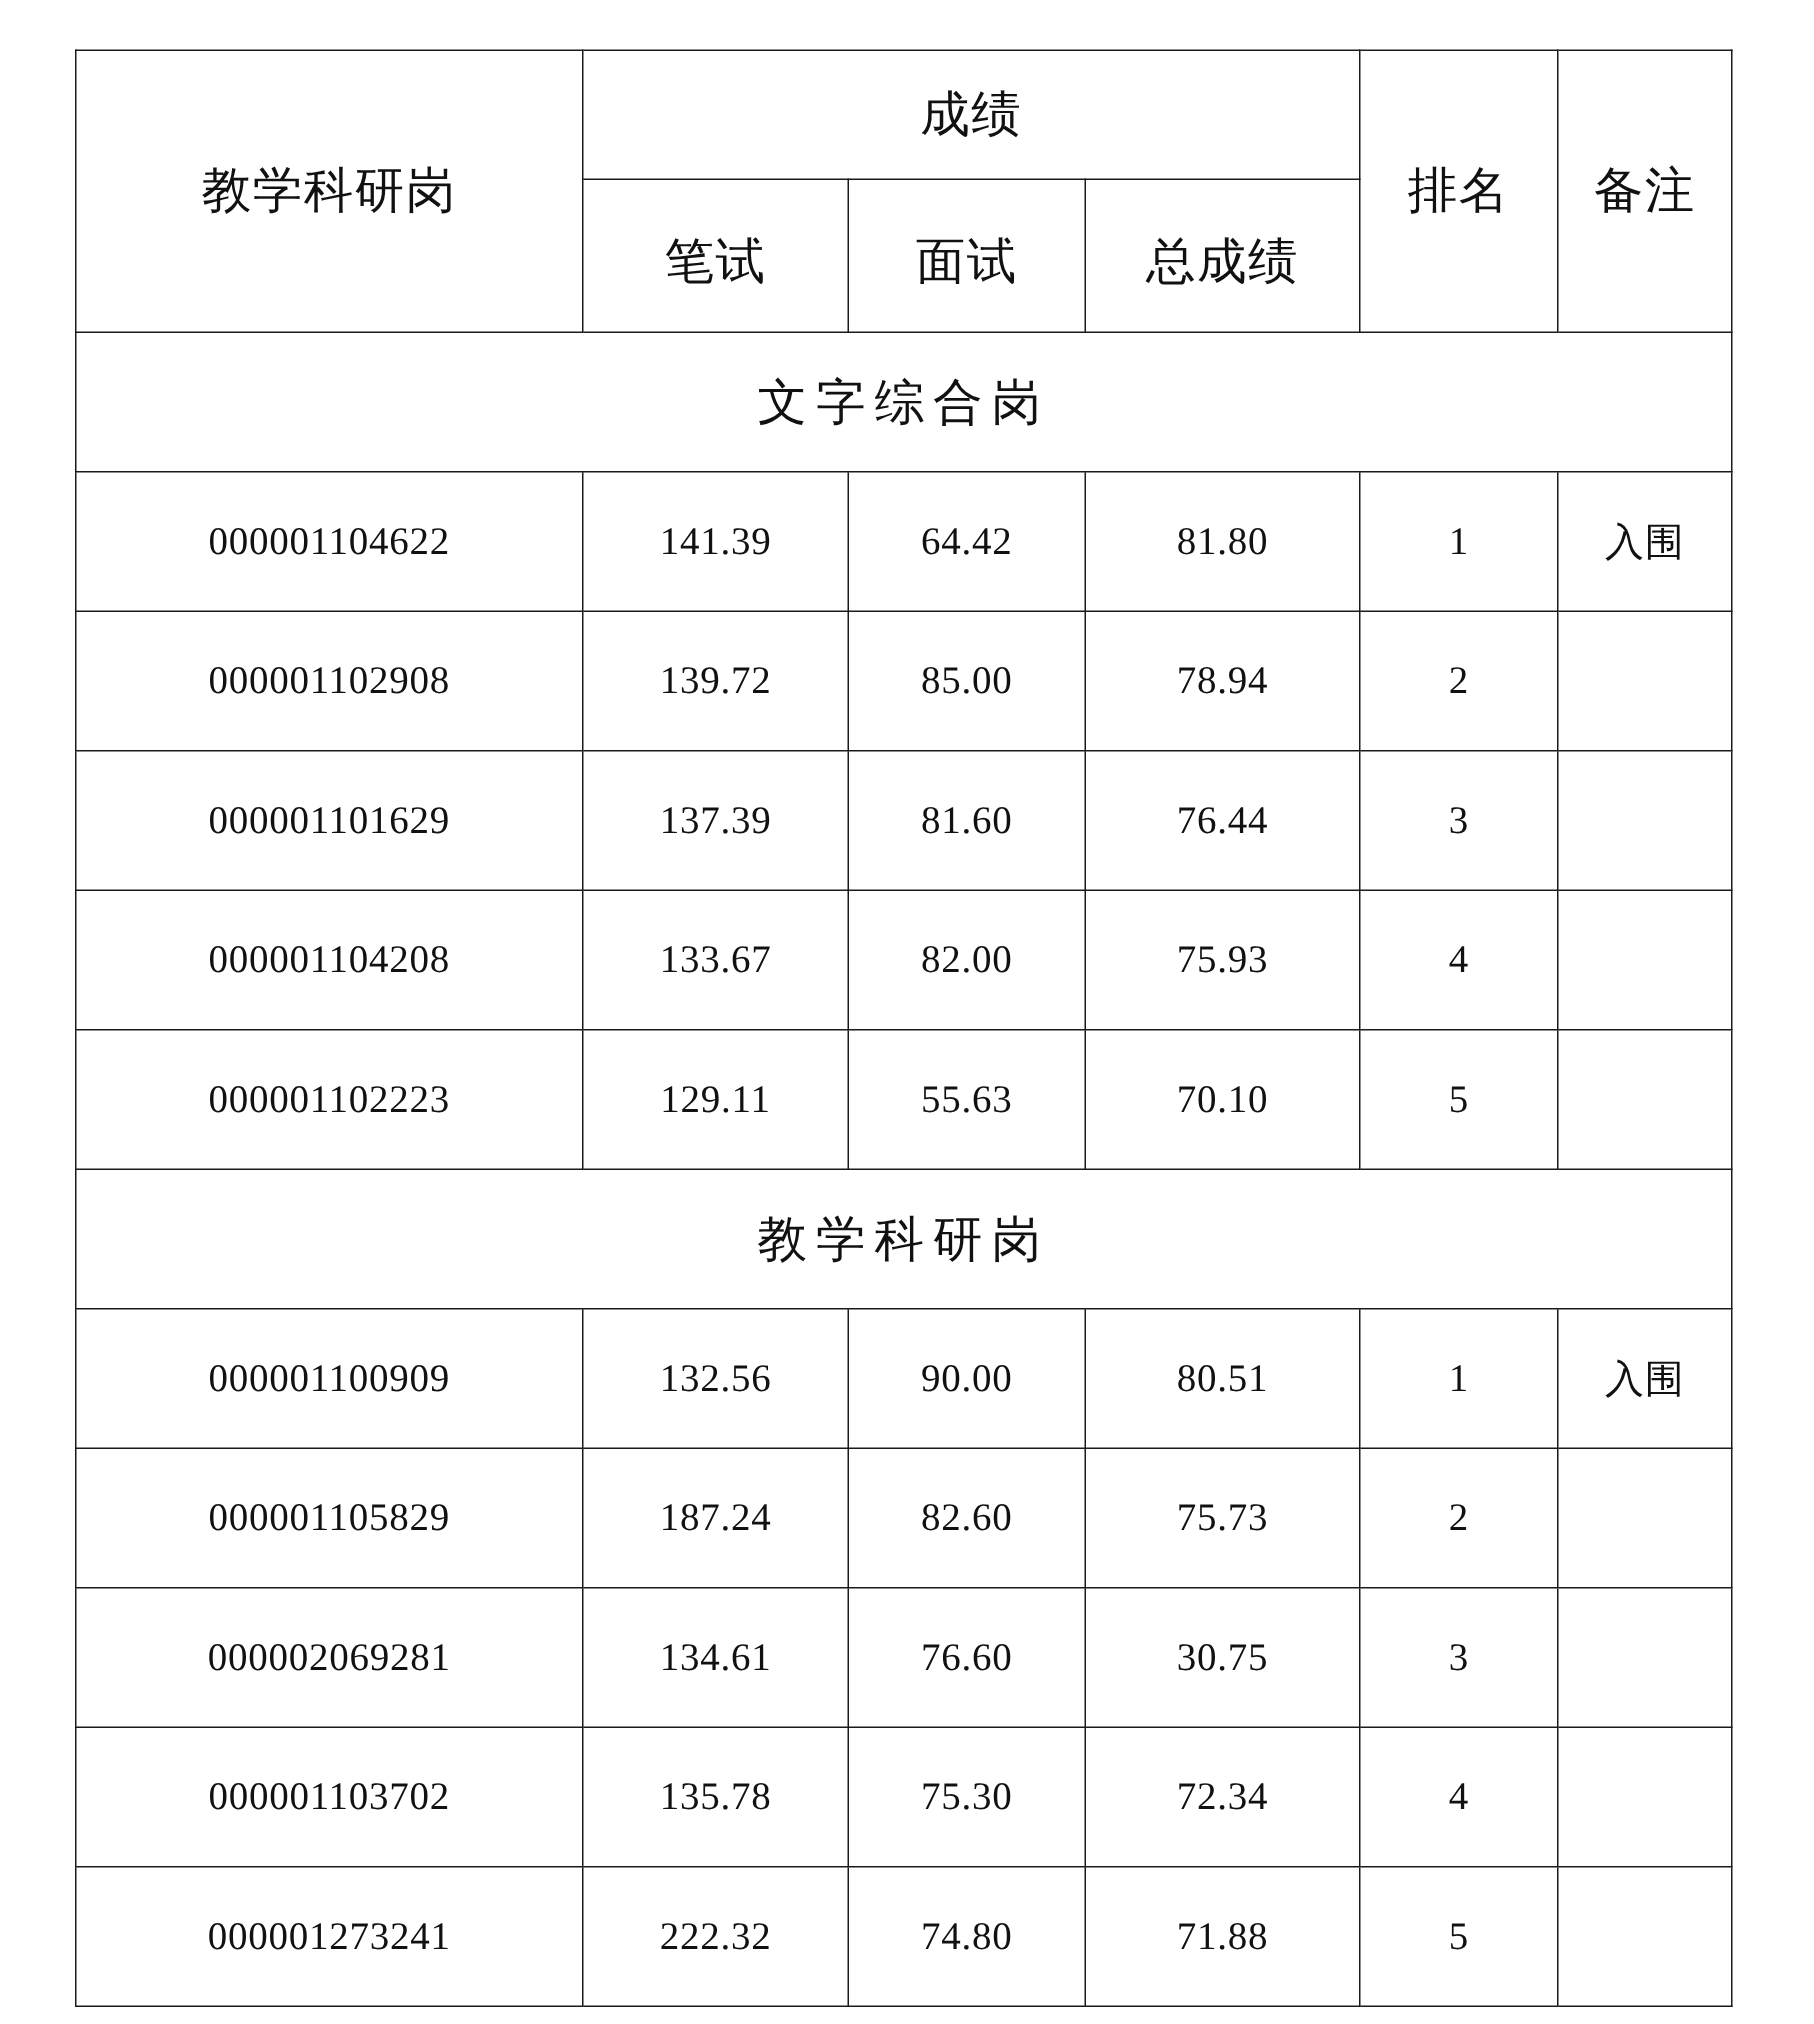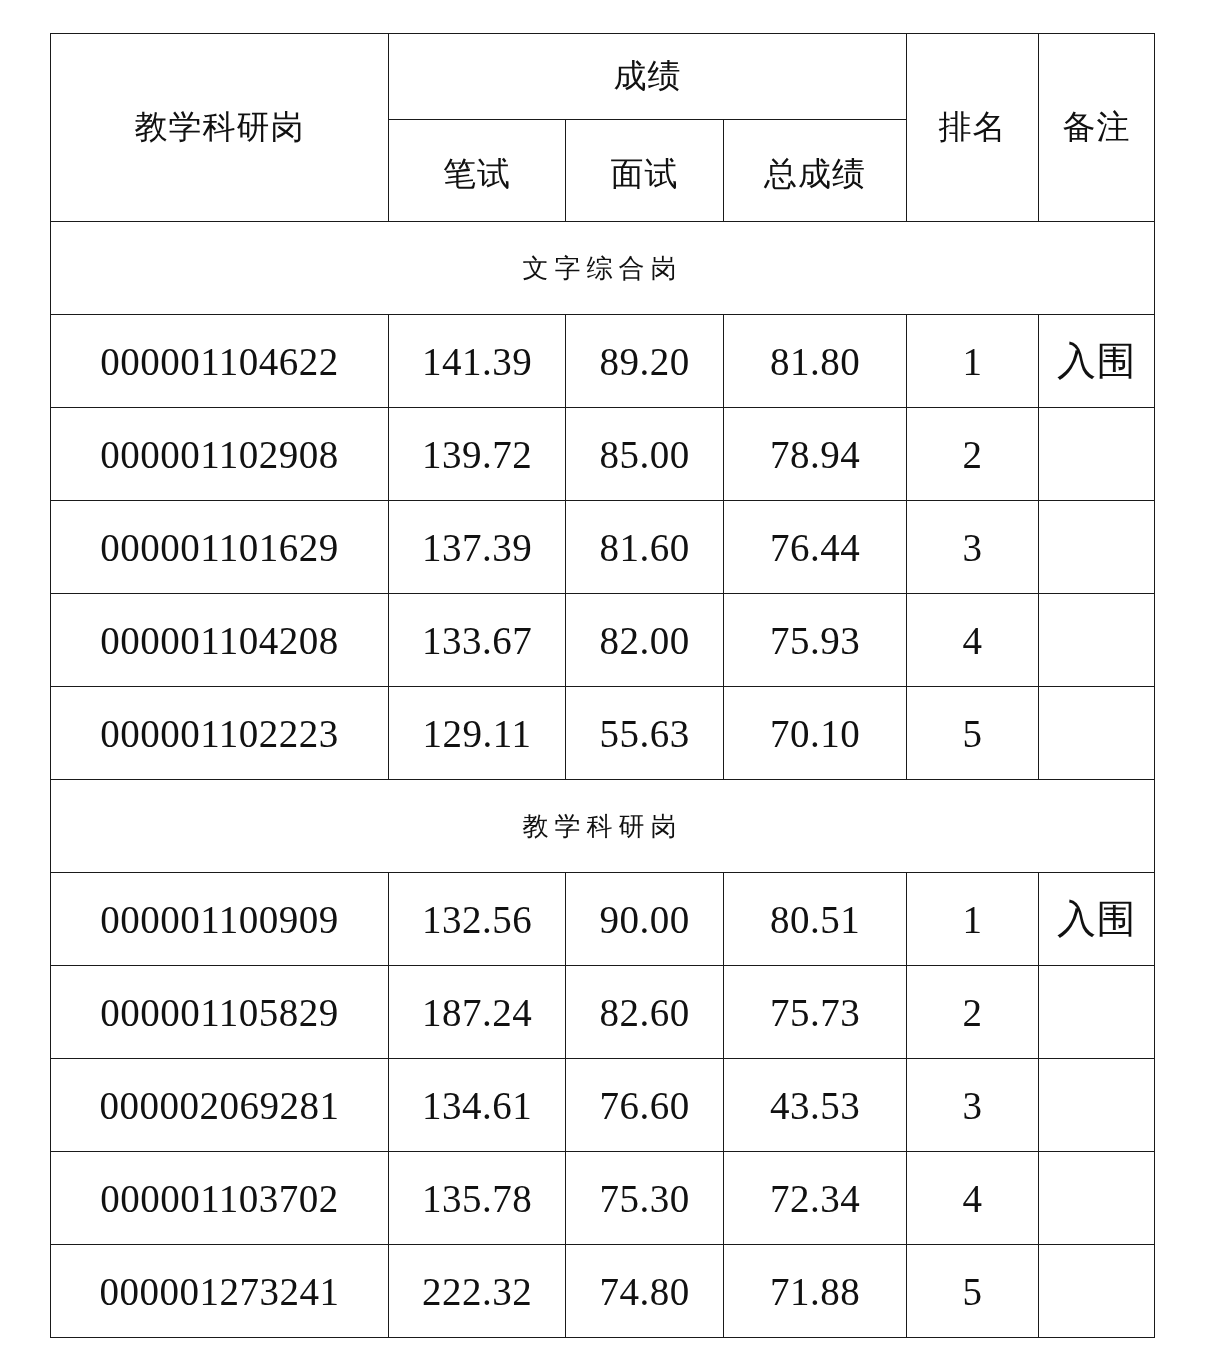--- a/index.html
+++ b/index.html
@@ -23,29 +23,29 @@
       font-weight: normal;
       font-size: 33px;
       letter-spacing: 1px;
     }
     tr.h1 th { height: 85px; }
     tr.h2 th { height: 93px; }
     tr.h2 th.sub { padding-top: 8px; }
     td.section {
       text-align: left;
       font-family: "DejaVu Serif", "Liberation Serif", serif;
-      font-size: 26px;
+      font-size: 33px;
       letter-spacing: 6px;
       padding-left: 3px;
       height: 92px;
     }
     tr.data td {
       height: 92px;
       font-family: "Liberation Serif", "DejaVu Serif", serif;
-      font-size: 39px;
+      font-size: 26px;
       letter-spacing: 0.5px;
     }
     td.remark {
       font-family: "DejaVu Serif", "Liberation Serif", serif;
       font-size: 32px;
     }
   </style>
 </head>
 <body>
 
@@ -71,21 +71,21 @@
       <th class="sub">总成绩</th>
     </tr>
   </thead>
   <tbody id="tbody">
       <tr>
         <td colspan="6" class="section">文字综合岗</td>
       </tr>
       <tr class="data">
         <td>000001104622</td>
         <td>141.39</td>
-        <td>89.20</td>
+        <td>64.42</td>
         <td>81.80</td>
         <td>1</td>
         <td class="remark">入围</td>
       </tr>
       <tr class="data">
         <td>000001102908</td>
         <td>139.72</td>
         <td>85.00</td>
         <td>78.94</td>
         <td>2</td>
@@ -131,21 +131,21 @@
         <td>187.24</td>
         <td>82.60</td>
         <td>75.73</td>
         <td>2</td>
         <td class="remark"></td>
       </tr>
       <tr class="data">
         <td>000002069281</td>
         <td>134.61</td>
         <td>76.60</td>
-        <td>43.53</td>
+        <td>30.75</td>
         <td>3</td>
         <td class="remark"></td>
       </tr>
       <tr class="data">
         <td>000001103702</td>
         <td>135.78</td>
         <td>75.30</td>
         <td>72.34</td>
         <td>4</td>
         <td class="remark"></td>

